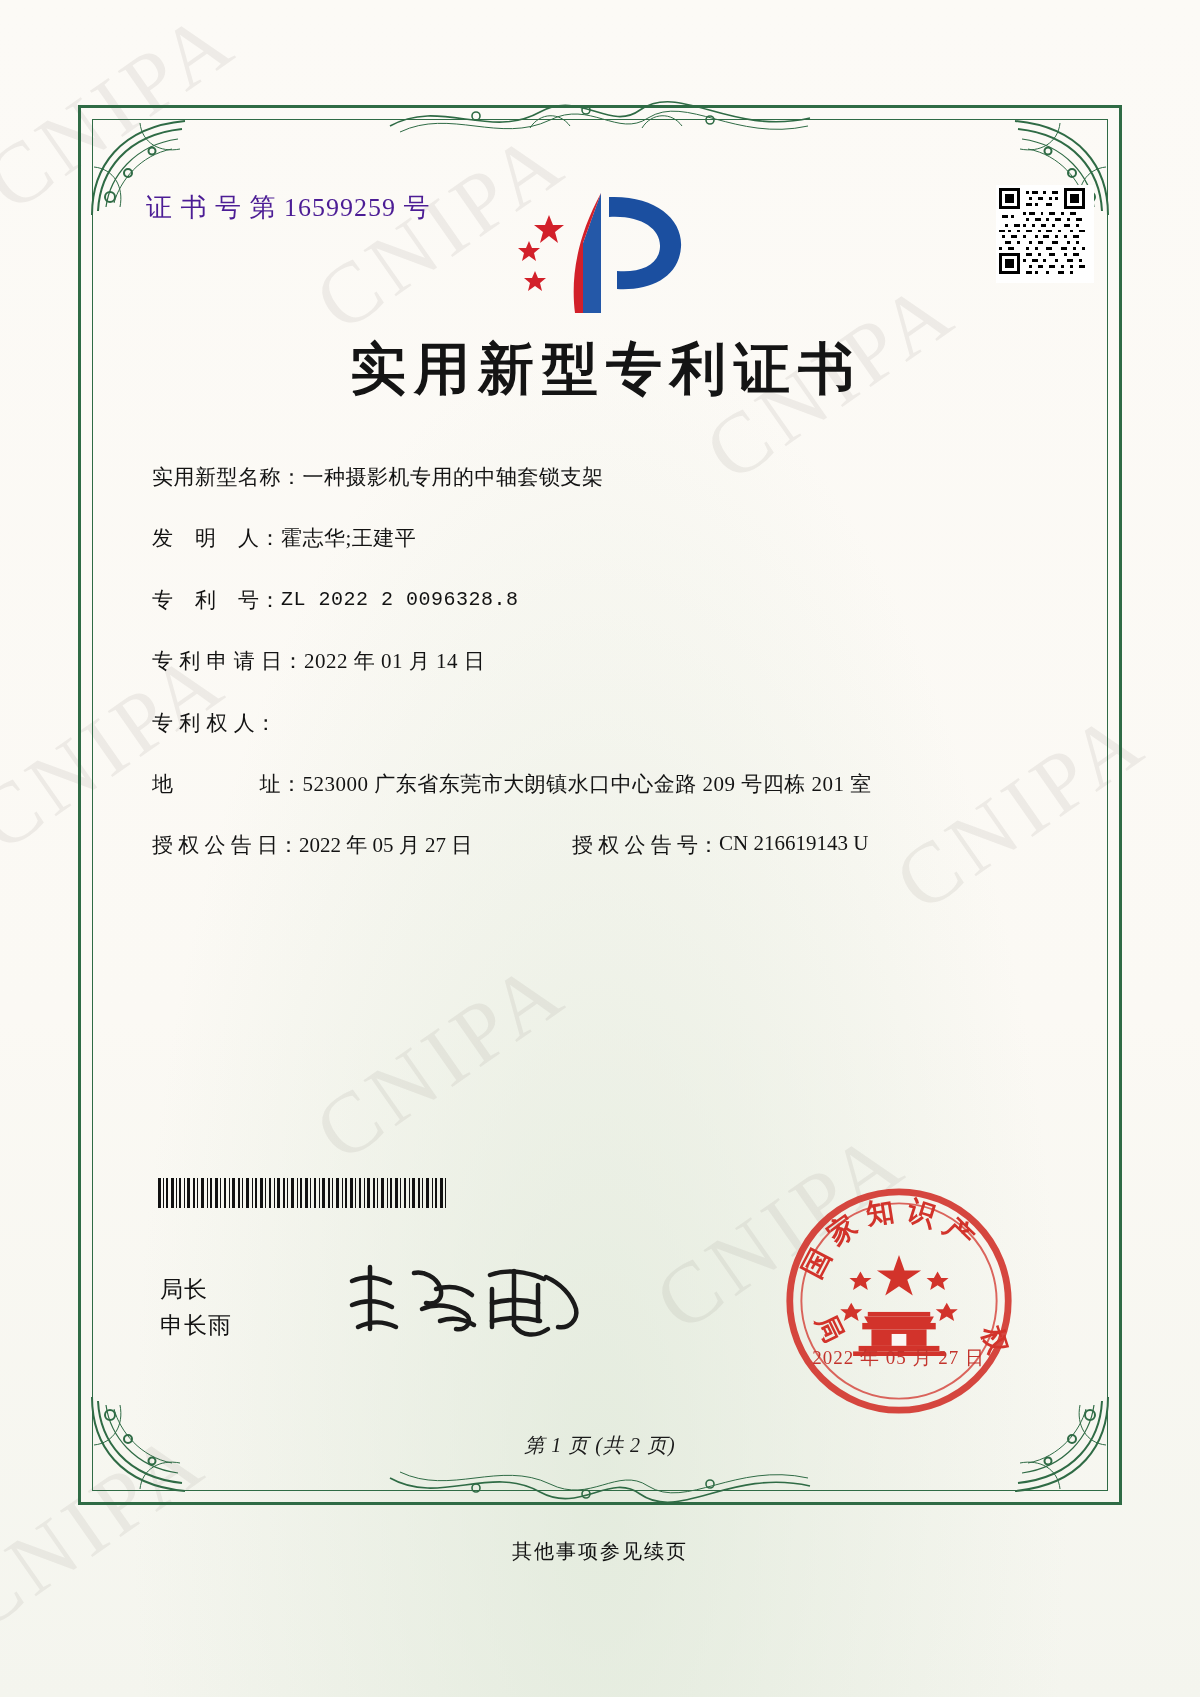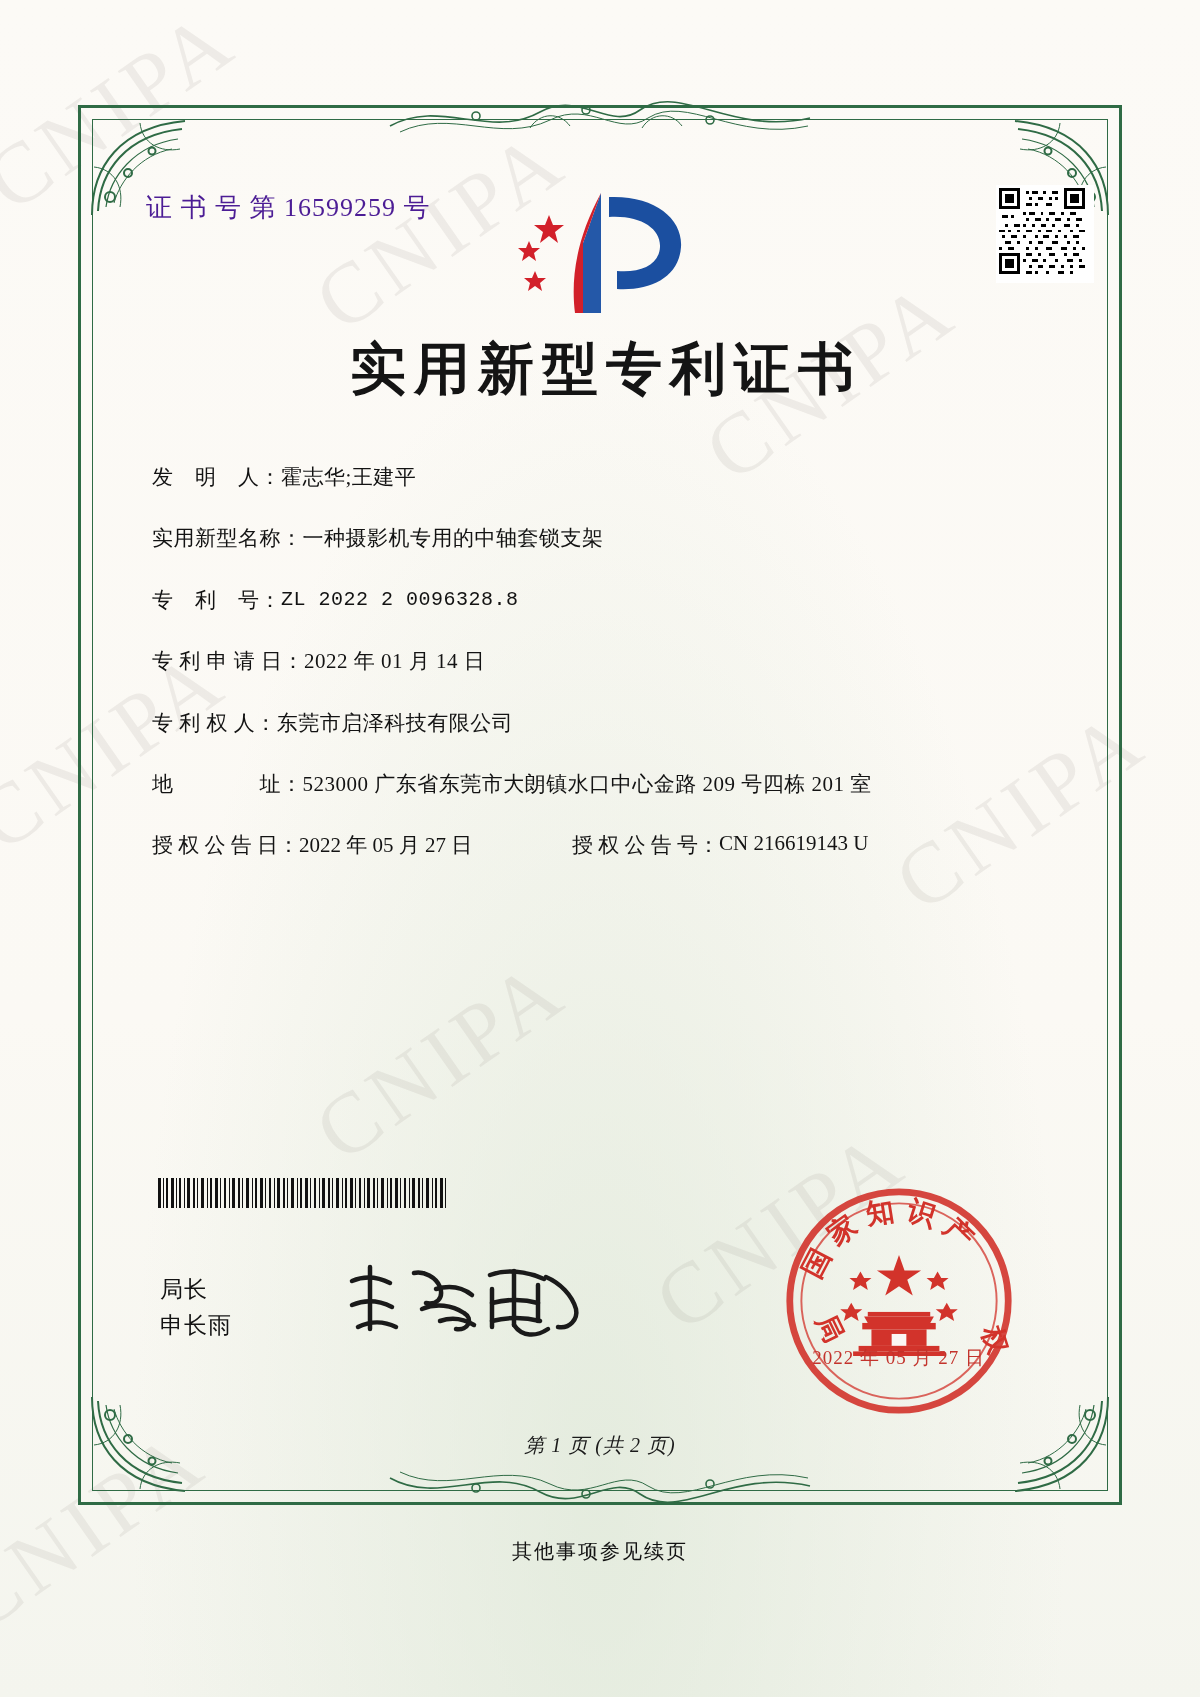--- a/index.html
+++ b/index.html
@@ -462,38 +462,37 @@
         <polygon points="24,56 27,63 35,63 29,68 31,76 24,71 17,76 19,68 13,63 21,63"></polygon>
         <polygon points="30,86 33,93 41,93 35,98 37,106 30,101 23,106 25,98 19,93 27,93"></polygon>
       </g>
     </svg>
   </div>
 
   <div class="title">实用新型专利证书</div>
 
   <div class="fields">
     <div class="row">
+      <span class="lbl">实用新型名称：</span>
+      <span class="val">一种摄影机专用的中轴套锁支架</span>
+    </div>
+    <div class="row">
       <span class="lbl">发　明　人：</span>
       <span class="val">霍志华;王建平</span>
-    </div>
-    <div class="row">
-      <span class="lbl">实用新型名称：</span>
-      <span class="val">一种摄影机专用的中轴套锁支架</span>
     </div>
     <div class="row">
       <span class="lbl">专　利　号：</span>
       <span class="val mono">ZL 2022 2 0096328.8</span>
     </div>
     <div class="row">
       <span class="lbl">专 利 申 请 日：</span>
       <span class="val">2022 年 01 月 14 日</span>
     </div>
     <div class="row">
       <span class="lbl">专 利 权 人：</span>
-      <span class="val">东莞市启泽科技有限公司</span>
     </div>
     <div class="row">
       <span class="lbl">地　　　　址：</span>
       <span class="val">523000 广东省东莞市大朗镇水口中心金路 209 号四栋 201 室</span>
     </div>
     <div class="row-split">
       <span class="left">
         <span class="lbl">授 权 公 告 日：</span>
         <span class="val">2022 年 05 月 27 日</span>
       </span>

